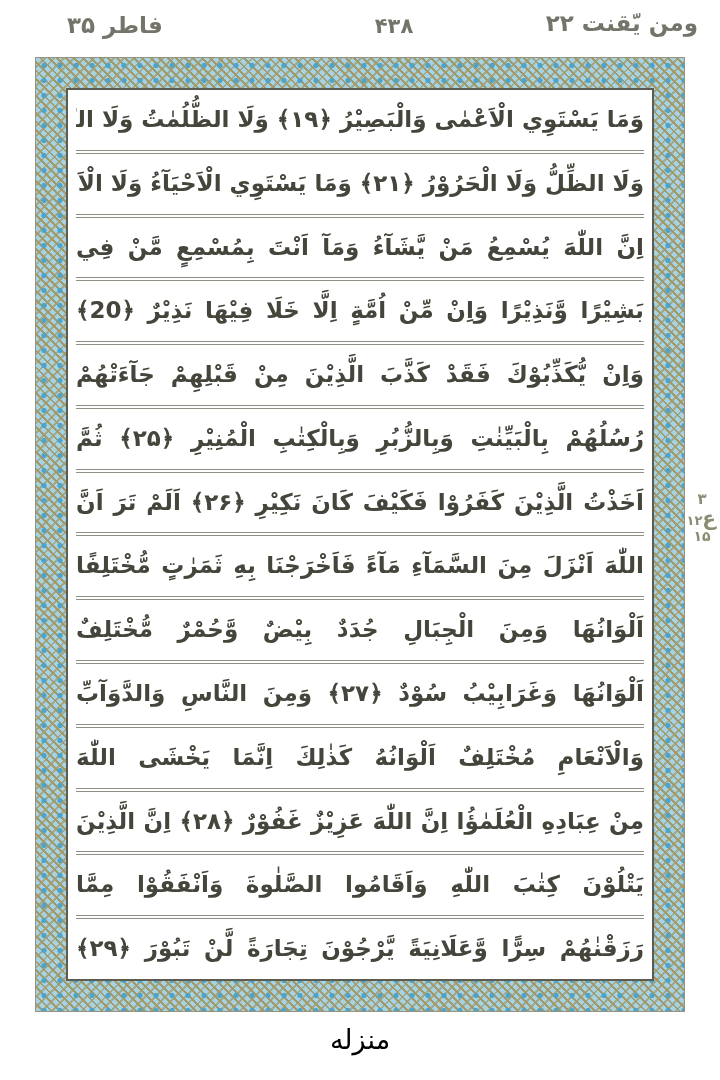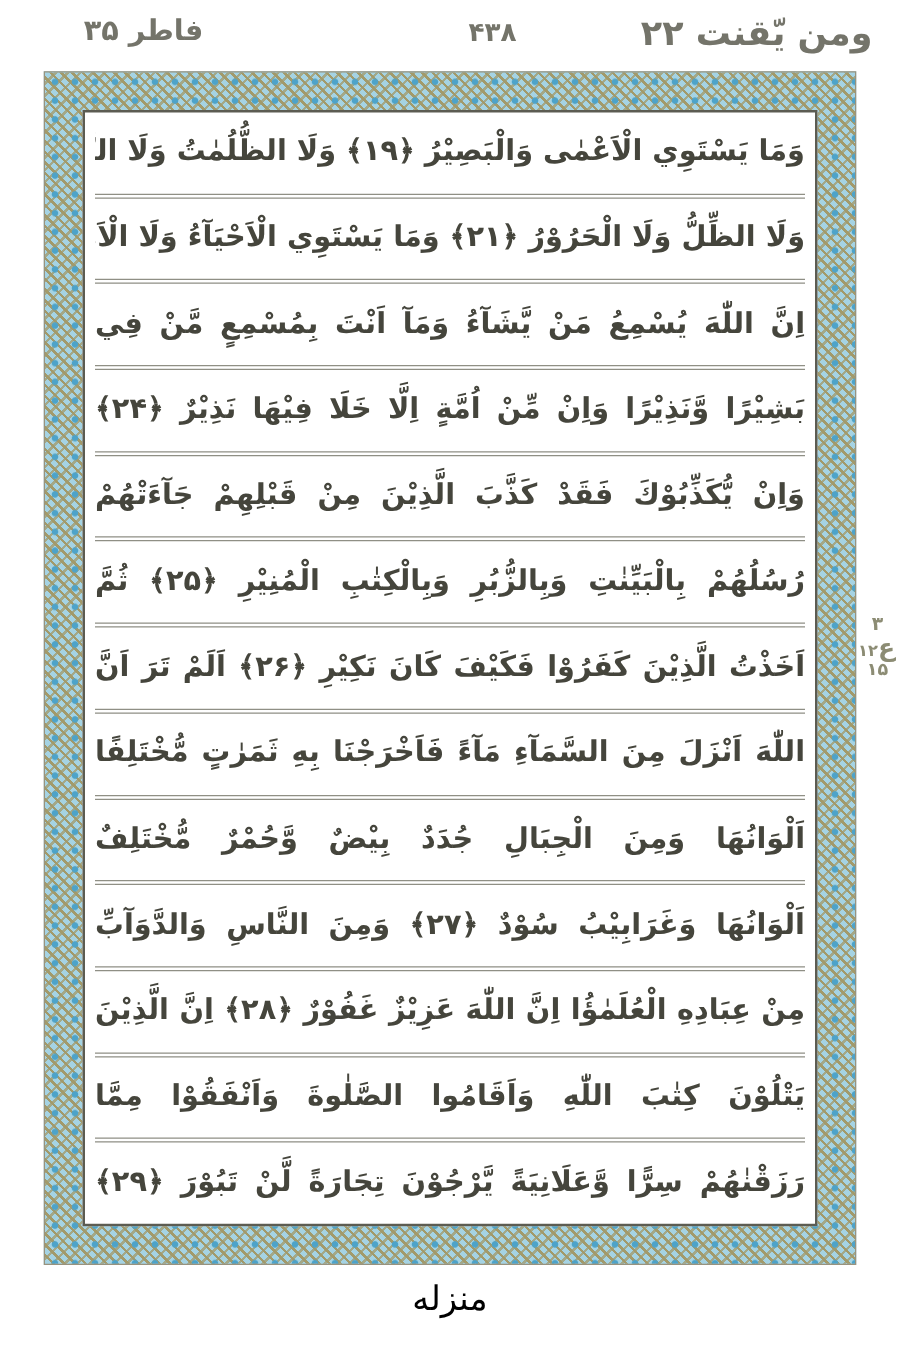--- a/index.html
+++ b/index.html
@@ -20,21 +20,21 @@
     overflow:hidden;
   }
   
   .header-label{
     position:absolute;
     color:var(--header-ink);
     font-weight:700;
     direction:rtl;
     white-space:nowrap;
   }
-  .hdr-juz{top:10px;right:22px;font-size:28px;}
+  .hdr-juz{top:10px;right:22px;font-size:23px;}
   .hdr-page{top:14px;left:0;width:100%;text-align:center;font-size:21px;margin-left:34px;}
   .hdr-surah{top:12px;left:67px;font-size:23px;}
   
   .frame{
     position:absolute;
     left:35px; top:57px;
     width:650px; height:955px;
     border:1px solid #98937f;
     padding:30px;
     background-color:var(--band-blue);
@@ -111,39 +111,42 @@
       <div class="row">
         <span class="ayah-text">وَمَا يَسْتَوِي الْاَعْمٰى وَالْبَصِيْرُ ﴿۱۹﴾ وَلَا الظُّلُمٰتُ وَلَا النُّوْرُ ﴿۲۰﴾</span>
       </div>
       <div class="row">
         <span class="ayah-text">وَلَا الظِّلُّ وَلَا الْحَرُوْرُ ﴿۲۱﴾ وَمَا يَسْتَوِي الْاَحْيَآءُ وَلَا الْاَمْوَاتُ</span>
       </div>
       <div class="row">
         <span class="ayah-text">اِنَّ اللّٰهَ يُسْمِعُ مَنْ يَّشَآءُ وَمَآ اَنْتَ بِمُسْمِعٍ مَّنْ فِي</span>
       </div>
       <div class="row">
-        <span class="ayah-text">بَشِيْرًا وَّنَذِيْرًا وَاِنْ مِّنْ اُمَّةٍ اِلَّا خَلَا فِيْهَا نَذِيْرٌ ﴿۲۴﴾</span>
+        <span class="ayah-text">بَشِيْرًا وَّنَذِيْرًا وَاِنْ مِّنْ اُمَّةٍ اِلَّا خَلَا فِيْهَا نَذِيْرٌ ﴿20﴾</span>
       </div>
       <div class="row">
         <span class="ayah-text">وَاِنْ يُّكَذِّبُوْكَ فَقَدْ كَذَّبَ الَّذِيْنَ مِنْ قَبْلِهِمْ جَآءَتْهُمْ</span>
       </div>
       <div class="row">
         <span class="ayah-text">رُسُلُهُمْ بِالْبَيِّنٰتِ وَبِالزُّبُرِ وَبِالْكِتٰبِ الْمُنِيْرِ ﴿۲۵﴾ ثُمَّ</span>
       </div>
       <div class="row">
         <span class="ayah-text">اَخَذْتُ الَّذِيْنَ كَفَرُوْا فَكَيْفَ كَانَ نَكِيْرِ ﴿۲۶﴾ اَلَمْ تَرَ اَنَّ</span>
       </div>
       <div class="row">
         <span class="ayah-text">اللّٰهَ اَنْزَلَ مِنَ السَّمَآءِ مَآءً فَاَخْرَجْنَا بِهِ ثَمَرٰتٍ مُّخْتَلِفًا</span>
       </div>
       <div class="row">
         <span class="ayah-text">اَلْوَانُهَا وَمِنَ الْجِبَالِ جُدَدٌ بِيْضٌ وَّحُمْرٌ مُّخْتَلِفٌ</span>
       </div>
       <div class="row">
         <span class="ayah-text">اَلْوَانُهَا وَغَرَابِيْبُ سُوْدٌ ﴿۲۷﴾ وَمِنَ النَّاسِ وَالدَّوَآبِّ</span>
+      </div>
+      <div class="row">
+        <span class="ayah-text">وَالْاَنْعَامِ مُخْتَلِفٌ اَلْوَانُهُ كَذٰلِكَ اِنَّمَا يَخْشَى اللّٰهَ</span>
       </div>
       <div class="row">
         <span class="ayah-text">مِنْ عِبَادِهِ الْعُلَمٰؤُا اِنَّ اللّٰهَ عَزِيْزٌ غَفُوْرٌ ﴿۲۸﴾ اِنَّ الَّذِيْنَ</span>
       </div>
       <div class="row">
         <span class="ayah-text">يَتْلُوْنَ كِتٰبَ اللّٰهِ وَاَقَامُوا الصَّلٰوةَ وَاَنْفَقُوْا مِمَّا</span>
       </div>
       <div class="row">
         <span class="ayah-text">رَزَقْنٰهُمْ سِرًّا وَّعَلَانِيَةً يَّرْجُوْنَ تِجَارَةً لَّنْ تَبُوْرَ ﴿۲۹﴾</span>
       </div>

